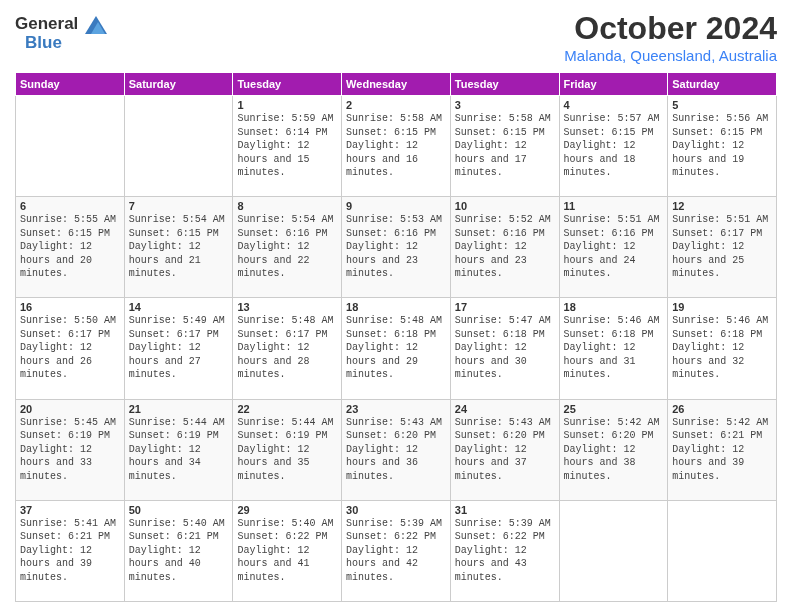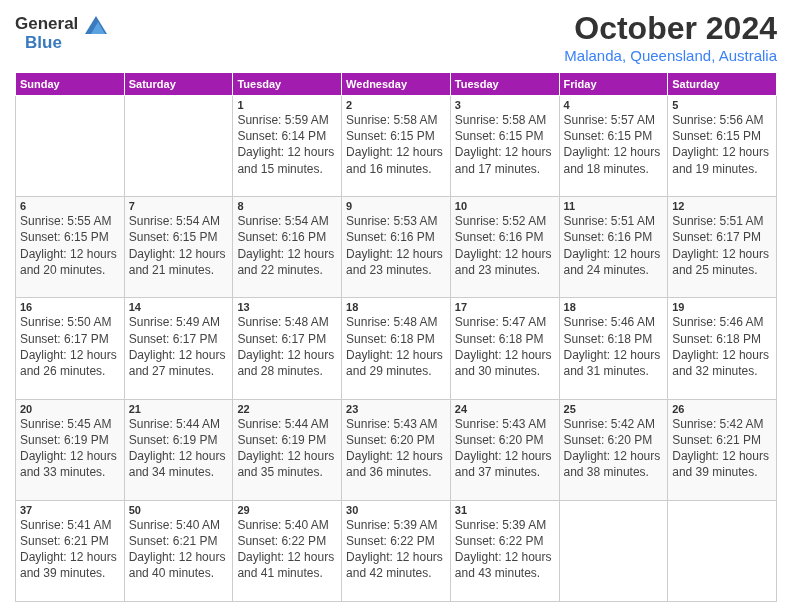--- a/index.html
+++ b/index.html
@@ -68,23 +68,24 @@
       background: #f9f9f9;
     }
     .day-number {
       font-size: 11px;
       font-weight: bold;
       color: #333;
       display: block;
       margin-bottom: 1px;
     }
     .day-info {
-      font-size: 12px;
+      font-size: 10px;
       color: #444;
       line-height: 1.35;
+      font-family: Liberation Mono, monospace;
     }
     td.empty {
       background: #f5f5f5;
     }
   </style>
 </head>
 <body>
 
 <div class="page">
   <div class="header">

